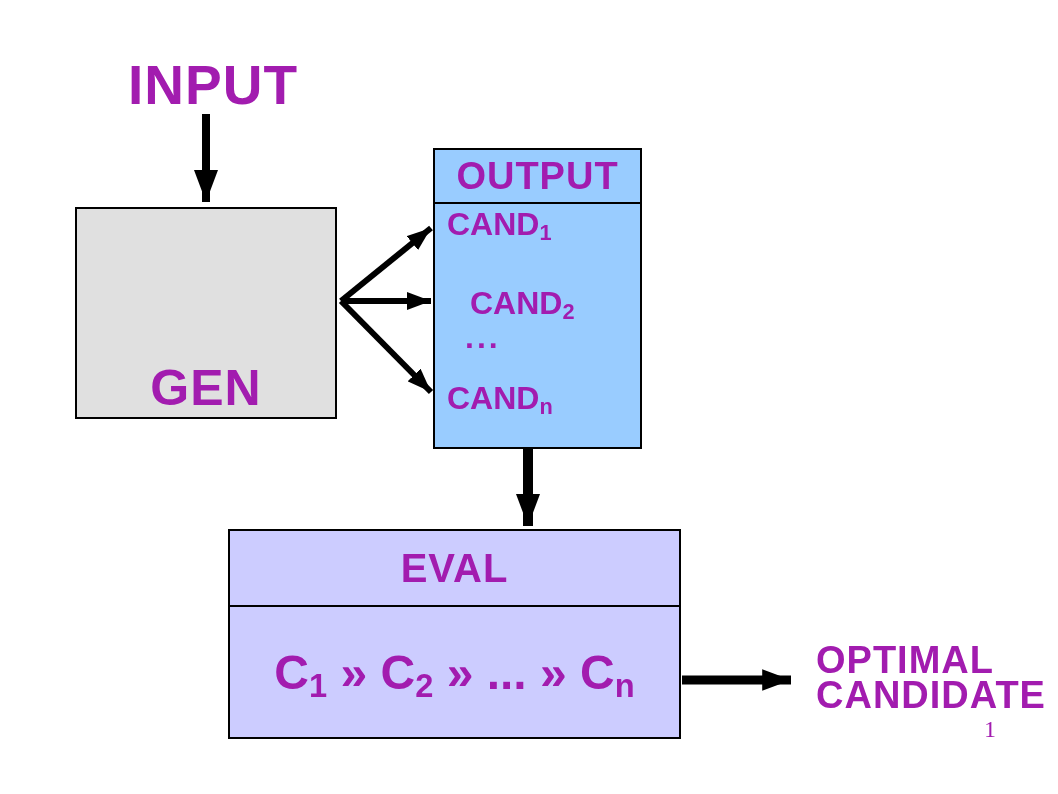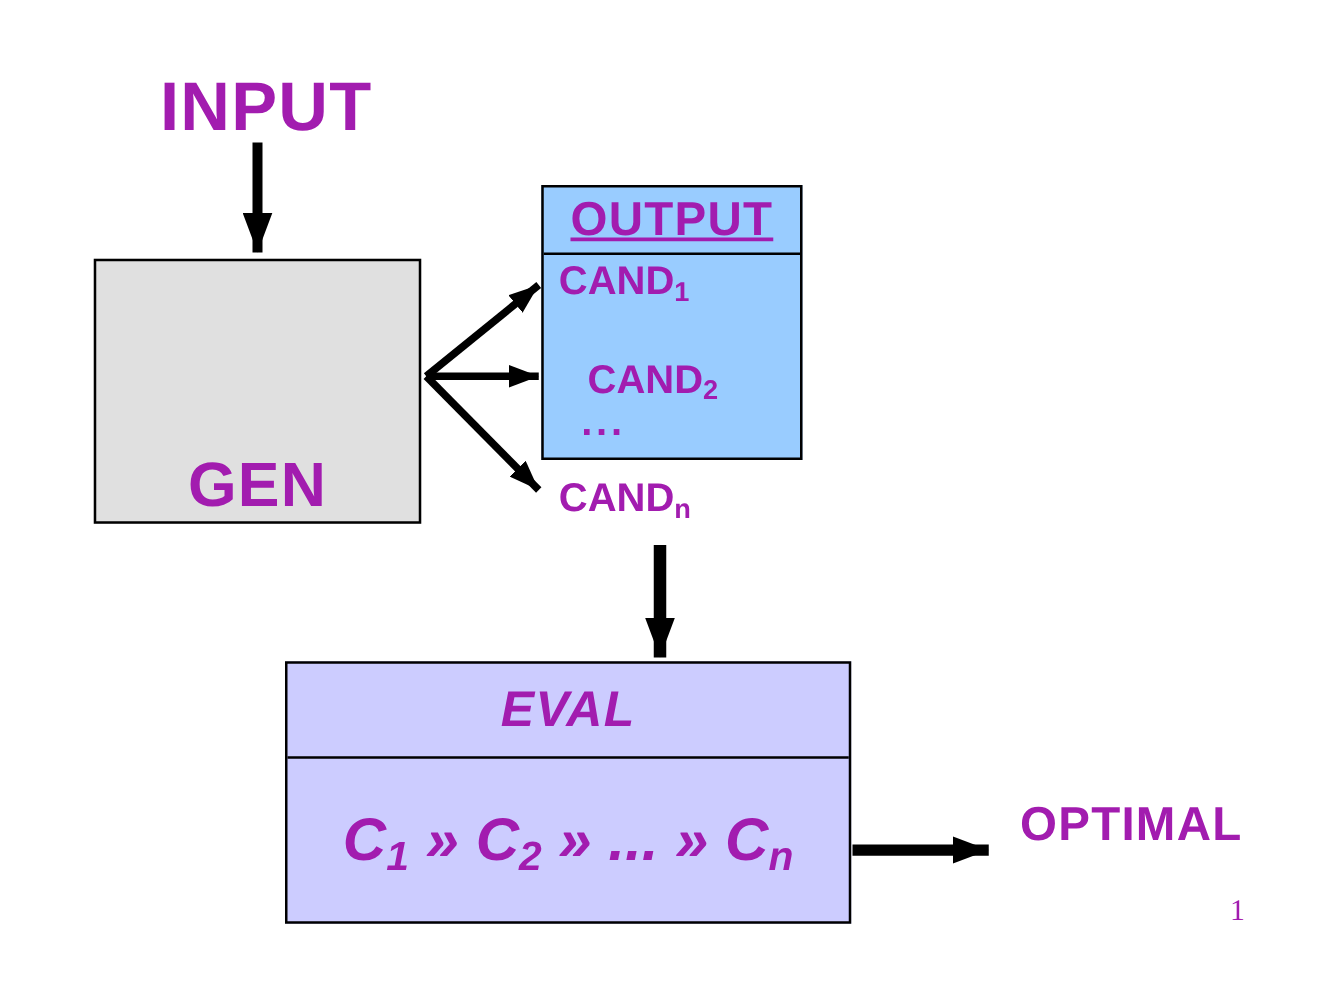--- a/index.html
+++ b/index.html
@@ -14,22 +14,22 @@
   .input-label { position: absolute; left: 128px; top: 58px; font-size: 55px; line-height: 1; letter-spacing: 1px; }
 
   .gen-box {
     position: absolute; left: 75px; top: 207px; width: 262px; height: 212px;
     border: 2px solid #000; box-sizing: border-box;
     display: flex; align-items: flex-end; justify-content: center;
     font-size: 50px; letter-spacing: 1px;
   }
 
   .output-box {
-    position: absolute; left: 433px; top: 148px; width: 209px; height: 220px;
-    border: 2px solid #000; box-sizing: border-box; text-decoration: underline;
+    position: absolute; left: 433px; top: 148px; width: 209px; height: 301px;
+    border: 2px solid #000; box-sizing: border-box;
   }
   .output-header {
     height: 52px; border-bottom: 2px solid #000;
     display: flex; align-items: center; justify-content: center;
     font-size: 38px; letter-spacing: 1px;
   }
   .output-body { position: absolute; top: 54px; left: 0; right: 0; bottom: 0; text-align: right; }
   .output-body .part { position: absolute; left: 12px; font-size: 32px; line-height: 1; }
   .output-body .part:nth-child(1) { top: 4px; }
   .output-body .part:nth-child(2) { top: 83px; margin-left: 23px; }
@@ -93,30 +93,31 @@
   <div class="output-box" style="background: rgb(153, 204, 255);">
     <div class="output-header">OUTPUT</div>
     <div class="output-body">
         <span class="part"><span>CAND</span><sub>1</sub></span>
         <span class="part"><span>CAND</span><sub>2</sub></span>
         <span class="part"><span>...</span></span>
         <span class="part"><span>CAND</span><sub>n</sub></span>
       </div>
   </div>
 
-  <div class="eval-box" style="background: rgb(204, 204, 255); font-style: italic;">
+  <div class="eval-box" style="background: rgb(204, 204, 255);">
     <div class="eval-header">EVAL</div>
     <div class="eval-body">
         <span class="part"><span>C</span><sub>1</sub></span>
         <span class="part"><span> » </span></span>
         <span class="part"><span>C</span><sub>2</sub></span>
         <span class="part"><span> » ... » </span></span>
         <span class="part"><span>C</span><sub>n</sub></span>
       </div>
   </div>
 
   <div class="optimal-label">
     <div>OPTIMAL</div>
+    <div>CANDIDATE</div>
   </div>
 
   <div class="page-number">1</div>
 
 </div>
 
 </body></html>

